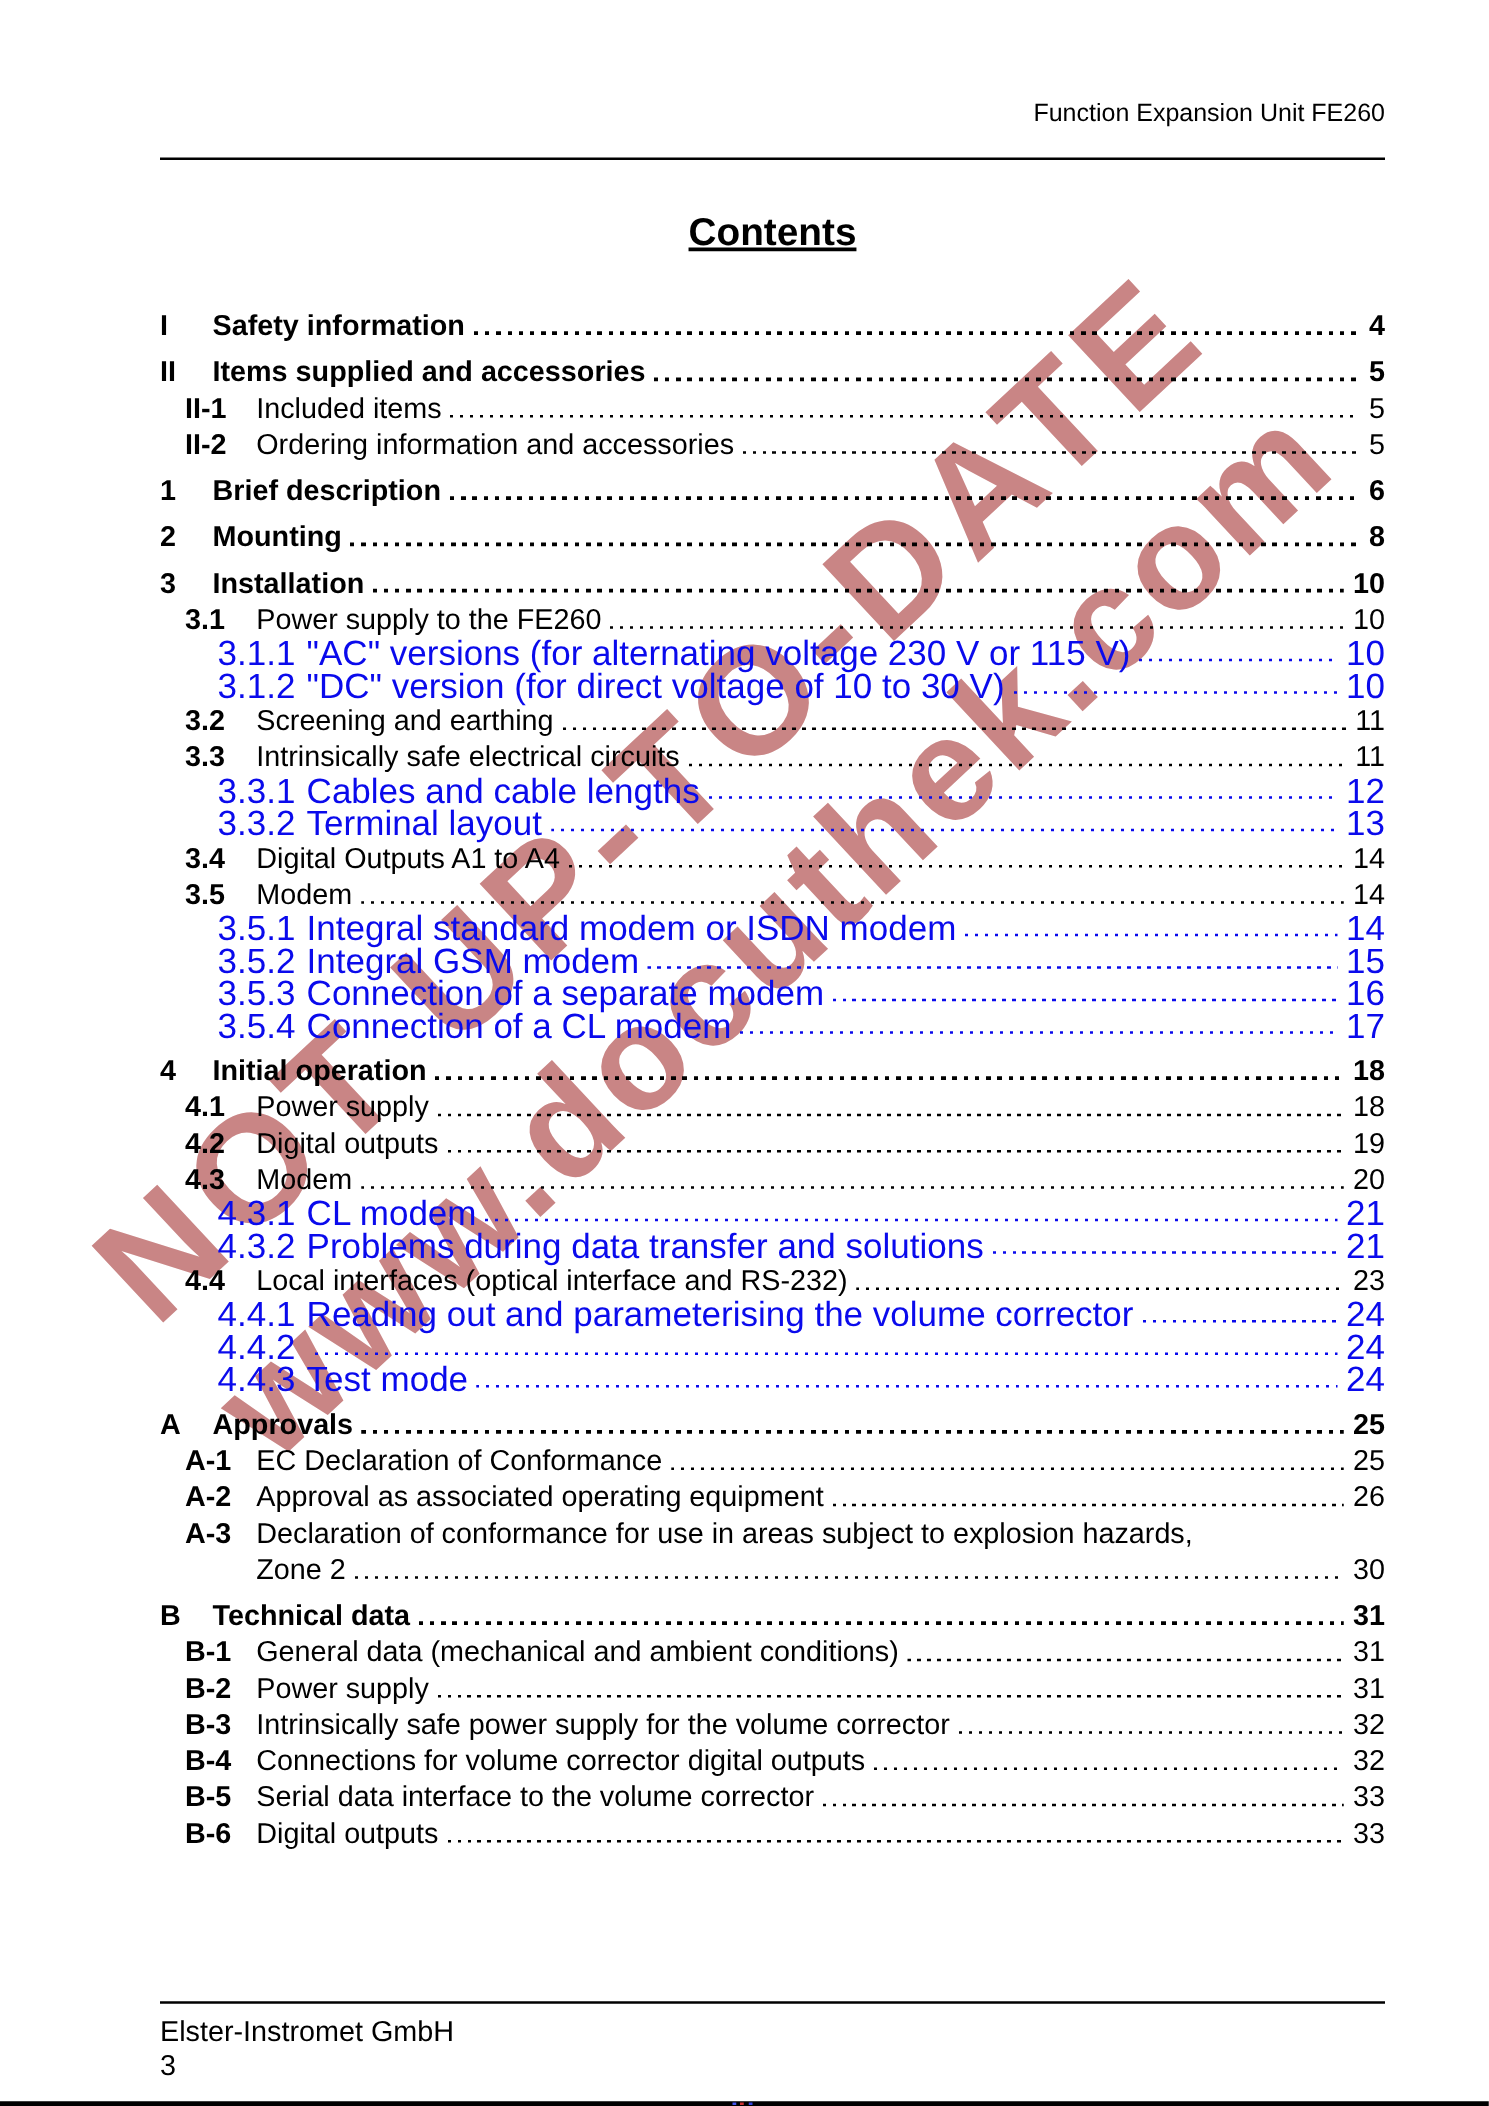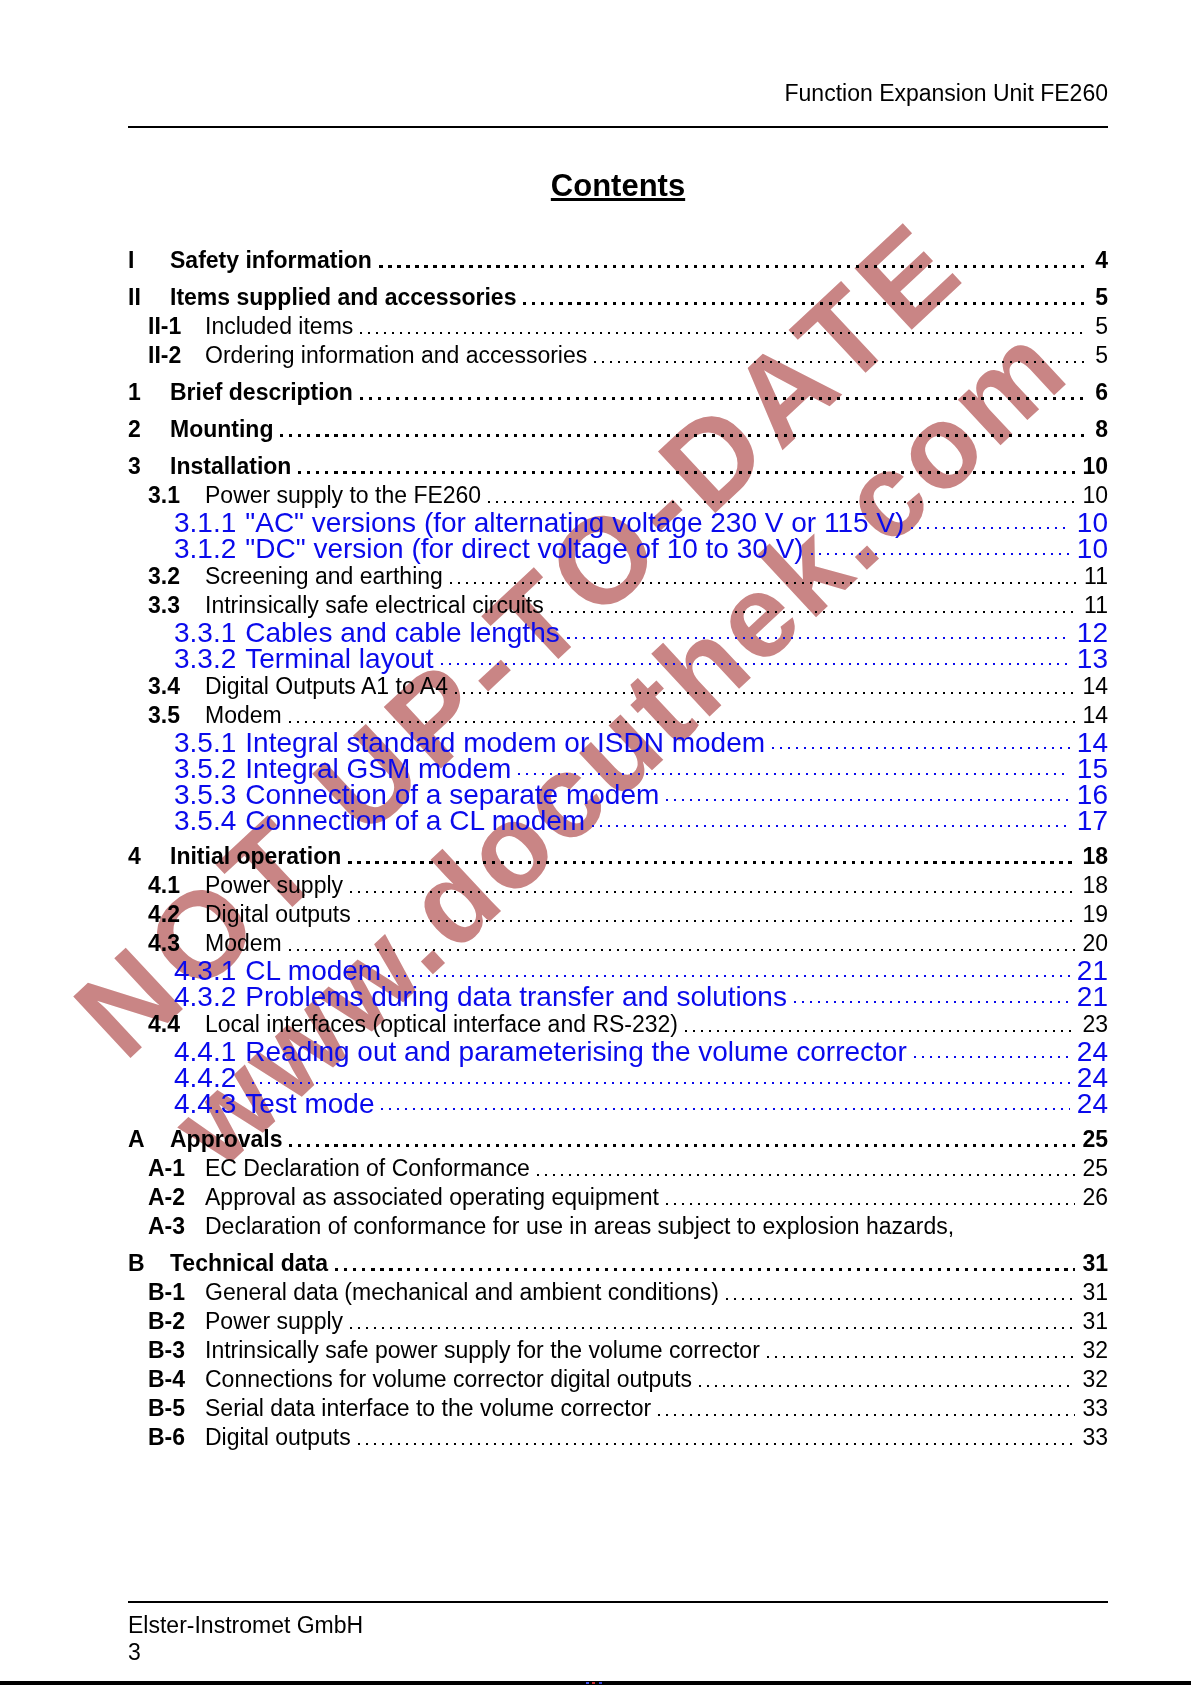--- a/index.html
+++ b/index.html
@@ -32,21 +32,21 @@
   .content {
     position: absolute;
     left: 128px;
     width: 980px;
     top: 0;
     z-index: 1;
   }
   .doc-header {
     position: absolute; top: 80px; right: 0; left: 0;
     text-align: right;
-    font-size: 23px;
+    font-size: 20px;
   }
   .header-rule {
     position: absolute; top: 126px; left: 0; right: 0;
     height: 2px; background: #000;
   }
   .page-title {
     position: absolute; top: 168px; left: 0; right: 0;
     text-align: center;
     font-size: 31px;
     font-weight: bold;
@@ -318,20 +318,26 @@
       <div class="toc-row lvl2">
         <span class="toc-num">A-2</span>
         <span class="toc-label">Approval as associated operating equipment</span>
         <span class="leader"></span>
         <span class="toc-page">26</span>
       </div>
       <div class="toc-row lvl2 nolead">
         <span class="toc-num">A-3</span>
         <span class="toc-label">Declaration of conformance for use in areas subject to explosion hazards,</span>
       </div>
+      <div class="toc-row lvl2">
+        <span class="toc-num"></span>
+        <span class="toc-label">Zone 2</span>
+        <span class="leader"></span>
+        <span class="toc-page">30</span>
+      </div>
       <div class="toc-row lvl1">
         <span class="toc-num">B</span>
         <span class="toc-label">Technical data</span>
         <span class="leader"></span>
         <span class="toc-page">31</span>
       </div>
       <div class="toc-row lvl2">
         <span class="toc-num">B-1</span>
         <span class="toc-label">General data (mechanical and ambient conditions)</span>
         <span class="leader"></span>

